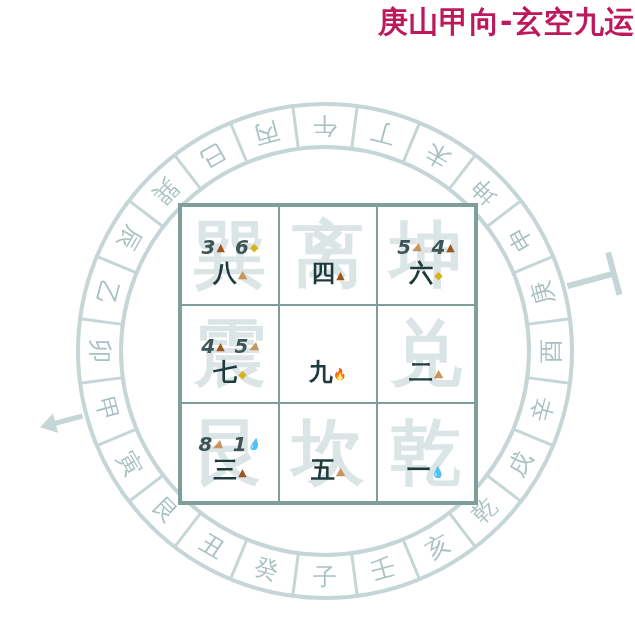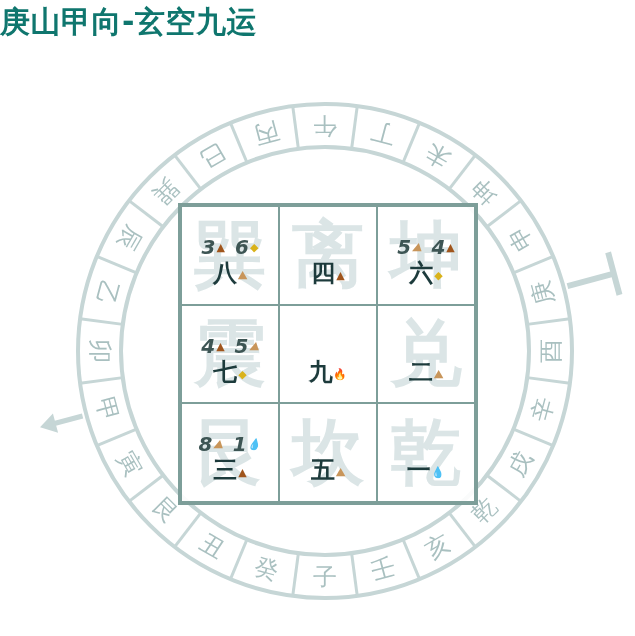--- a/index.html
+++ b/index.html
@@ -1,17 +1,17 @@
 <!DOCTYPE html>
 <html><head>
 <meta charset="utf-8">
 <style>
   html, body { margin: 0; padding: 0; background: #ffffff; }
   body { width: 635px; height: 636px; position: relative; overflow: hidden; font-family: "DejaVu Sans", sans-serif; }
-  .title { position: absolute; top: 2px; left: 0; width: 635px; text-align: left; font-size: 30px; font-weight: bold; color: #0f766e; letter-spacing: 0.5px; }
+  .title { position: absolute; top: 2px; left: 0; width: 635px; text-align: right; font-size: 30px; font-weight: bold; color: #be185d; letter-spacing: 0.5px; }
   svg.compass { position: absolute; left: 0; top: 0; }
   .grid { position: absolute; left: 178px; top: 203px; width: 294px; height: 296px; border: 3px solid #7d9e99; box-sizing: content-box; display: grid; grid-template-columns: repeat(3, 1fr); grid-template-rows: repeat(3, 1fr); background: rgba(255,255,255,0.9); }
   .cell { position: relative; border: 1px solid #7d9e99; overflow: hidden; }
   .wm { position: absolute; left: 0; top: 0; width: 100%; height: 100%; display: flex; align-items: center; justify-content: center; font-size: 72px; color: #dbe5e6; font-family: "DejaVu Serif", serif; font-weight: bold; z-index: 0; }
   .stars { position: absolute; top: 28px; left: 0; width: 100%; text-align: center; z-index: 1; font-size: 20px; font-weight: bold; color: #3d5554; white-space: nowrap; font-style: italic; }
   .stars .num { display: inline-block; }
   .stars .gap { display: inline-block; width: 10px; }
   .ico { display: inline-block; font-size: 11px; vertical-align: 3px; margin-left: 1px; }
   .period { position: absolute; top: 50px; left: 0; width: 100%; text-align: center; z-index: 1; font-size: 24px; font-weight: bold; color: #1d3b3c; white-space: nowrap; }
   .period .ico { vertical-align: 2px; }

